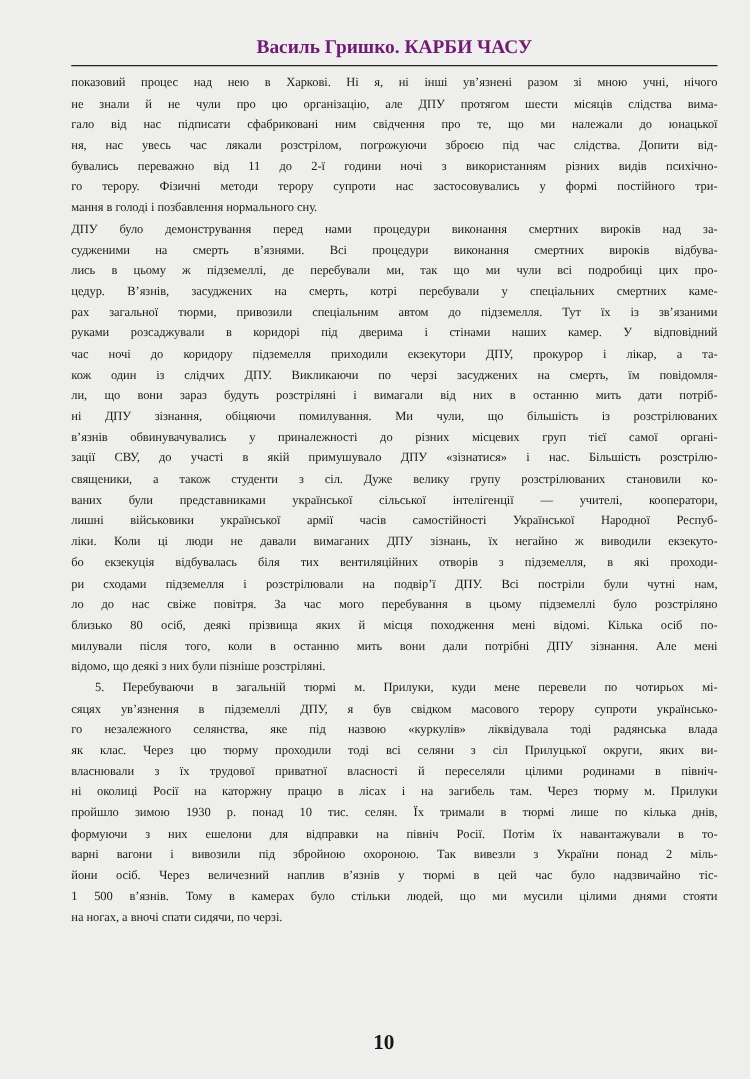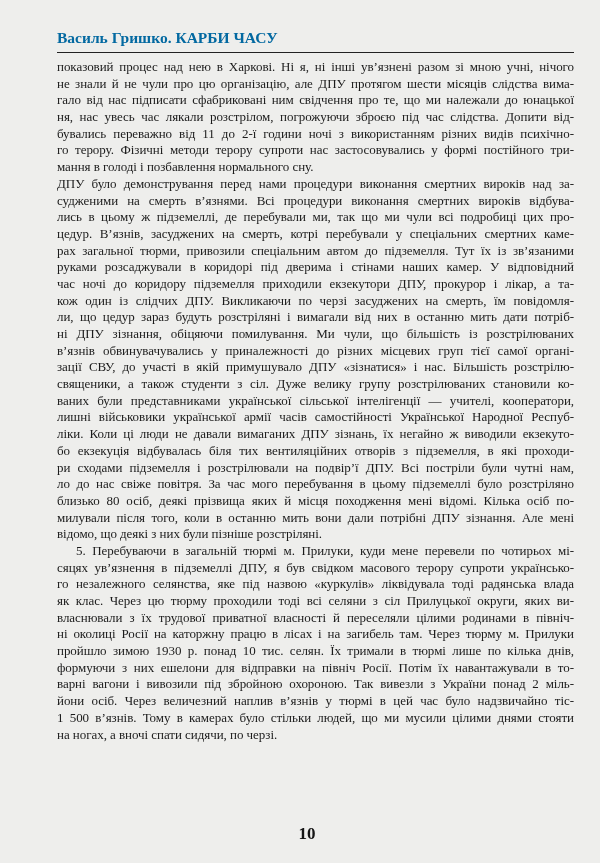--- a/index.html
+++ b/index.html
@@ -5,33 +5,33 @@
   html, body { margin: 0; padding: 0; }
   body {
     width: 600px; height: 863px; overflow: hidden;
     background: #eeeeec;
     font-family: "Liberation Serif", serif;
     color: #1b1b1b;
     position: relative;
   }
   .running-head {
     position: absolute; left: 57px; top: 28px; width: 517px;
-    text-align: left; font-weight: bold; font-size: 15.5px; line-height: 20px;
-    color: #0369a1;
+    text-align: center; font-weight: bold; font-size: 15.5px; line-height: 20px;
+    color: #701a75;
   }
   .head-rule {
     position: absolute; left: 57px; top: 52px; width: 517px; height: 0;
     border-top: 1.6px solid #222;
   }
   .body-text {
     position: absolute; left: 57px; top: 59px; width: 517px;
   }
   .line {
     display: block; height: 16.7px; line-height: 16.7px;
-    font-size: 13px; white-space: nowrap;
+    font-size: 10px; white-space: nowrap;
     text-align: justify; text-align-last: justify;
     letter-spacing: -0.05px;
   }
   .line.last { text-align-last: left; }
   .line.indent { padding-left: 19px; }
   .page-number {
     position: absolute; left: 0; width: 614px; top: 824px;
     text-align: center; font-weight: bold; font-size: 17px; color: #151515;
   }
 </style>
@@ -53,21 +53,21 @@
     </div>
     <div>
       <span class="line">ДПУ було демонстрування перед нами процедури виконання смертних вироків над за-</span>
       <span class="line">судженими на смерть в’язнями. Всі процедури виконання смертних вироків відбува-</span>
       <span class="line">лись в цьому ж підземеллі, де перебували ми, так що ми чули всі подробиці цих про-</span>
       <span class="line">цедур. В’язнів, засуджених на смерть, котрі перебували у спеціальних смертних каме-</span>
       <span class="line">рах загальної тюрми, привозили спеціальним автом до підземелля. Тут їх із зв’язаними</span>
       <span class="line">руками розсаджували в коридорі під дверима і стінами наших камер. У відповідний</span>
       <span class="line">час ночі до коридору підземелля приходили екзекутори ДПУ, прокурор і лікар, а та-</span>
       <span class="line">кож один із слідчих ДПУ. Викликаючи по черзі засуджених на смерть, їм повідомля-</span>
-      <span class="line">ли, що цедур зараз будуть розстріляні і вимагали від них в останню мить дати потріб-</span>
+      <span class="line">ли, що вони зараз будуть розстріляні і вимагали від них в останню мить дати потріб-</span>
       <span class="line">ні ДПУ зізнання, обіцяючи помилування. Ми чули, що більшість із розстрілюваних</span>
       <span class="line">в’язнів обвинувачувались у приналежності до різних місцевих груп тієї самої органі-</span>
       <span class="line">зації СВУ, до участі в якій примушувало ДПУ «зізнатися» і нас. Більшість розстрілю-</span>
       <span class="line">священики, а також студенти з сіл. Дуже велику групу розстрілюваних становили ко-</span>
       <span class="line">ваних були представниками української сільської інтелігенції — учителі, кооператори,</span>
       <span class="line">лишні військовики української армії часів самостійності Української Народної Респуб-</span>
       <span class="line">ліки. Коли ці люди не давали вимаганих ДПУ зізнань, їх негайно ж виводили екзекуто-</span>
       <span class="line">бо екзекуція відбувалась біля тих вентиляційних отворів з підземелля, в які проходи-</span>
       <span class="line">ри сходами підземелля і розстрілювали на подвір’ї ДПУ. Всі постріли були чутні нам,</span>
       <span class="line">ло до нас свіже повітря. За час мого перебування в цьому підземеллі було розстріляно</span>

